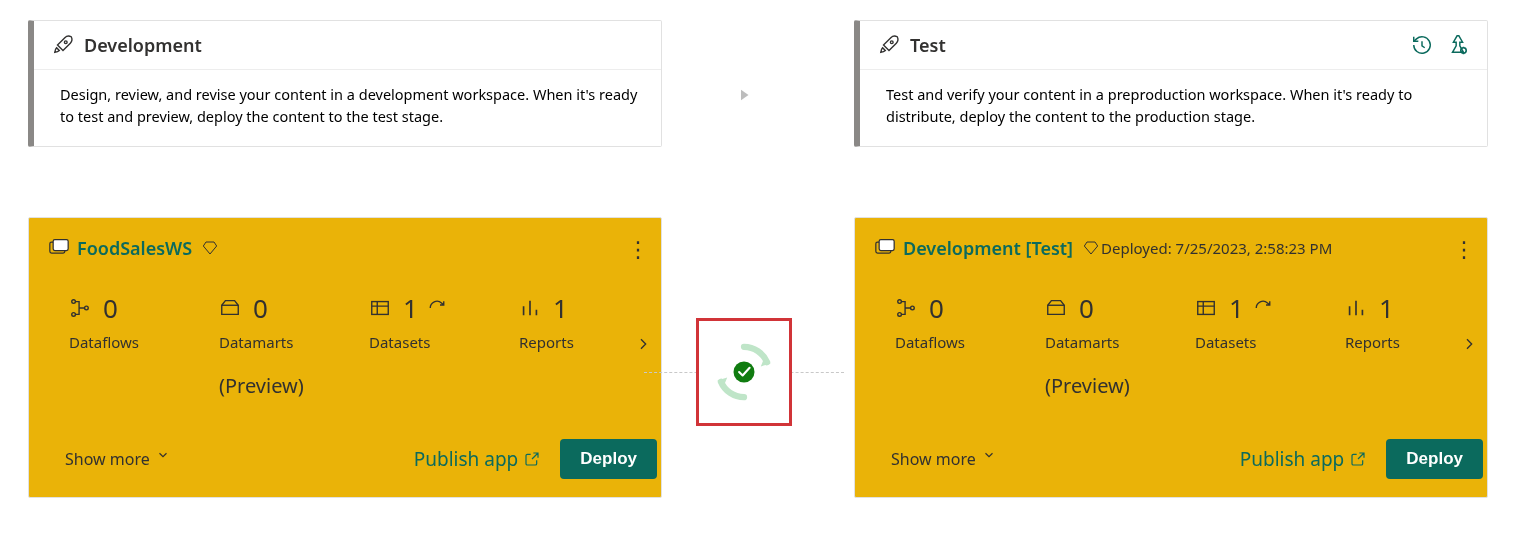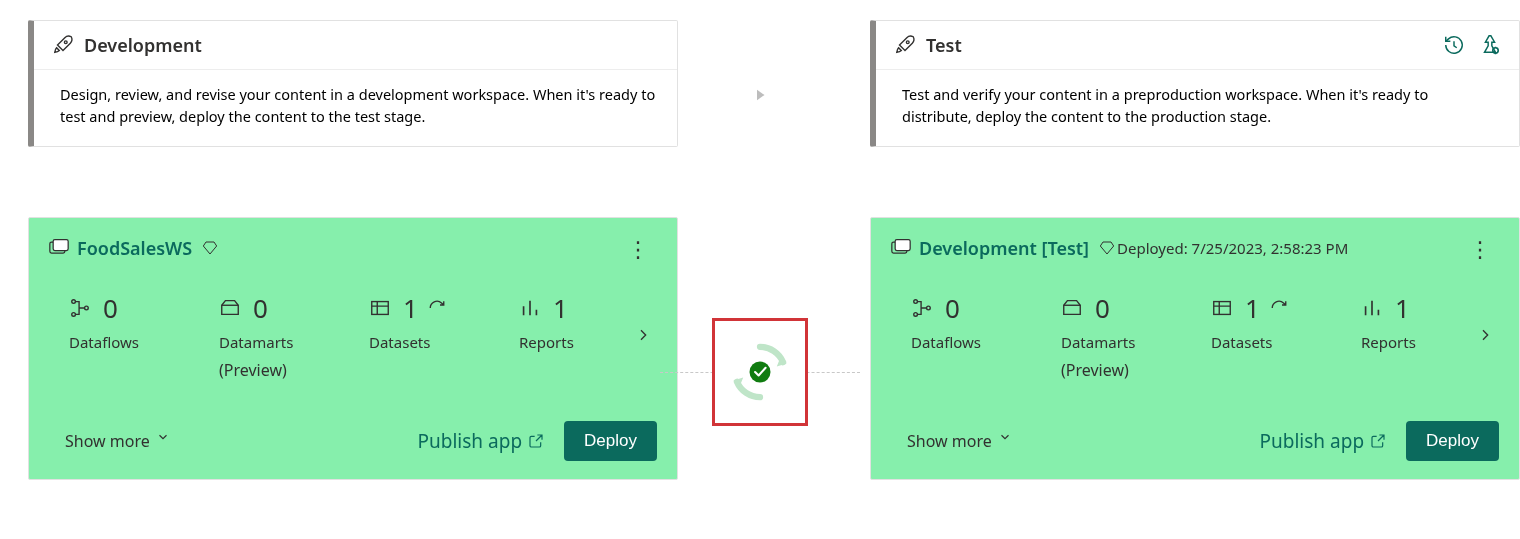--- a/index.html
+++ b/index.html
@@ -62,22 +62,22 @@
     gap: 14px;
     align-items: center;
     color: #0b6a5d;
   }
   .hdr-icons svg { stroke: #0b6a5d; }
 
   .workspace-card {
     border: 1px solid #e1e1e1;
     border-radius: 2px;
     margin-left: 28px;
-    background: #86efac;
-    padding: 18px 20px 18px 20px;
+    background: #eab308;
+    padding: 18px 4px 18px 20px;
   }
   .ws-titlebar {
     display: flex;
     align-items: center;
     margin-bottom: 30px;
   }
   .ws-name {
     color: #0b6a5d;
     font-weight: 600;
     font-size: 18px;
@@ -119,23 +119,23 @@
     font-size: 26px;
     font-weight: 400;
     color: #323130;
     margin-left: 2px;
   }
   .metric-label {
     font-size: 15px;
     color: #323130;
   }
   .metric-sub {
-    font-size: 16px;
-    color: #323130;
-    margin-top: 7px;
+    font-size: 20px;
+    color: #323130;
+    margin-top: 20px;
   }
   .metrics-chevron {
     margin-left: auto;
     align-self: center;
     cursor: pointer;
     padding: 6px;
   }
 
   .card-footer {
     display: flex;
@@ -160,21 +160,21 @@
     gap: 6px;
     justify-content: center;
   }
   .deploy-btn {
     margin-left: 20px;
     background: #0b6a5d;
     color: #fff;
     border: none;
     padding: 10px 20px;
     font-size: 17px;
-    font-weight: 400;
+    font-weight: 700;
     border-radius: 4px;
     cursor: pointer;
   }
 
   .stage-arrow-top {
     position: absolute;
     top: 66px;
   }
   .dashed-line {
     position: absolute;

